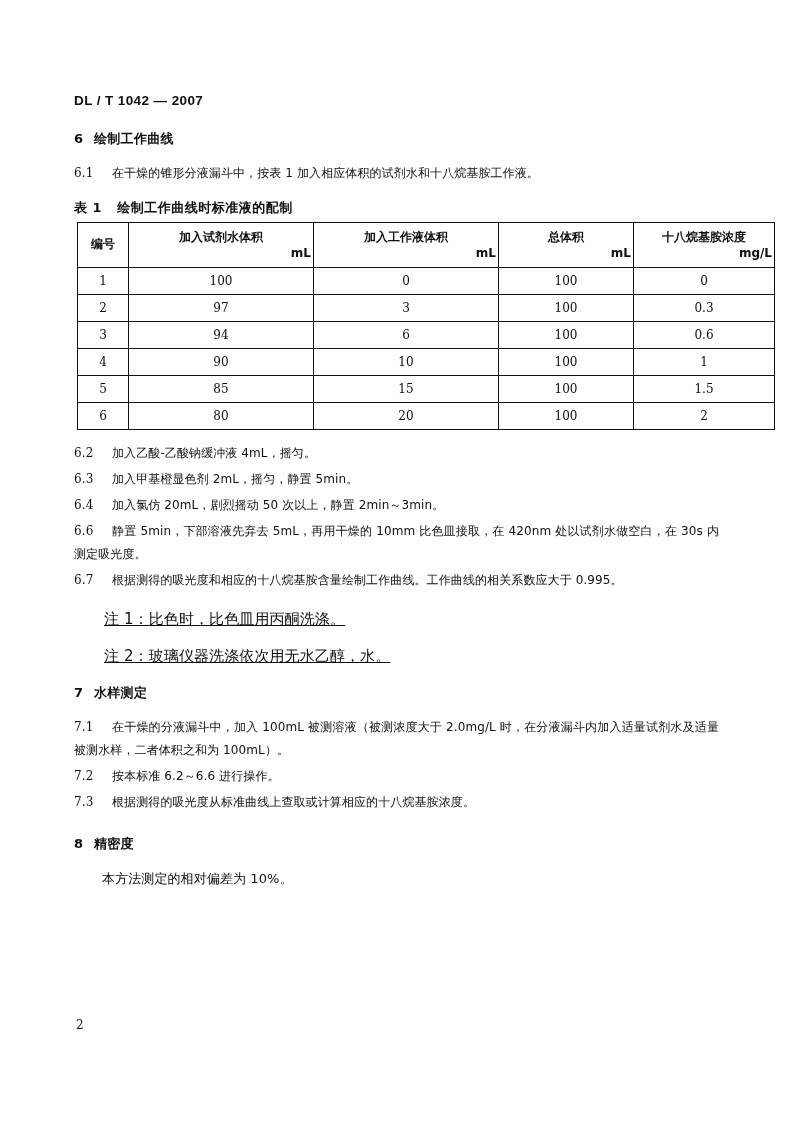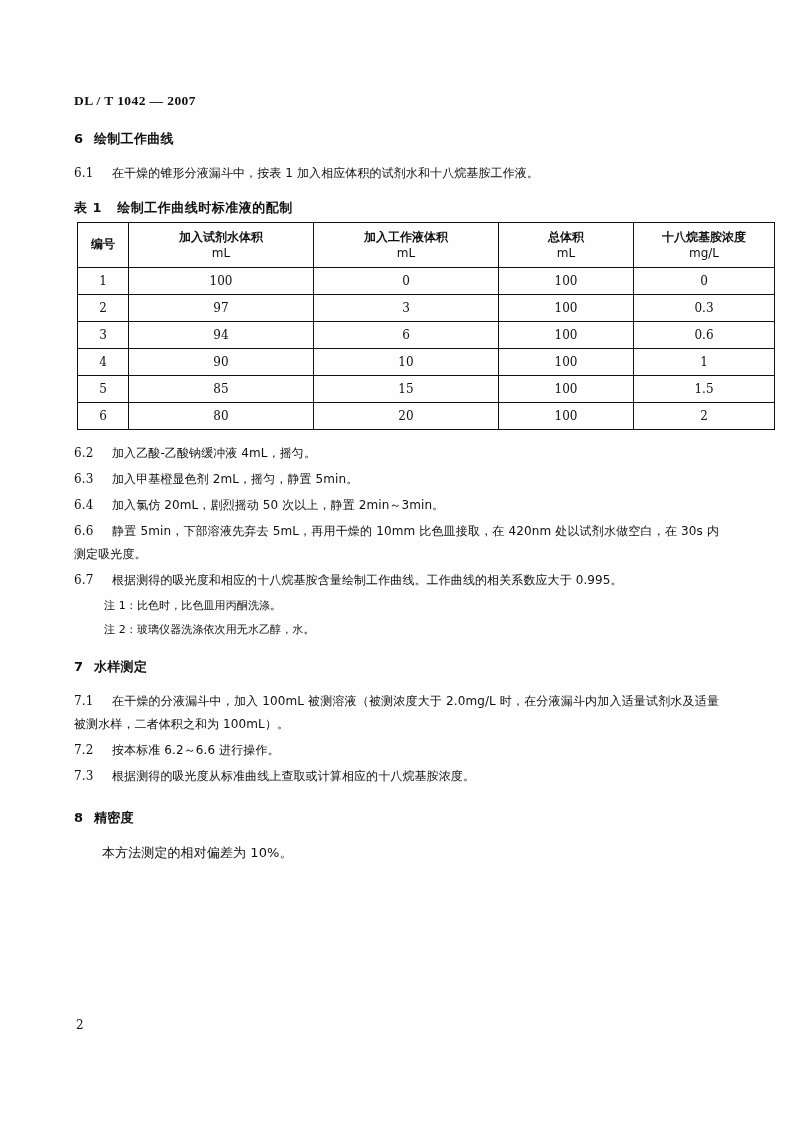--- a/index.html
+++ b/index.html
@@ -19,21 +19,21 @@
     position: absolute;
     left: 0; top: 0;
     width: 793px;
     height: 1122px;
     background: #fefefe;
   }
   .std-header {
     position: absolute;
     left: 74px;
     top: 93px;
-    font-family: Liberation Serif, serif;
+    font-family: Liberation Sans, sans-serif;
     font-weight: bold;
     font-size: 13.5px;
     letter-spacing: 0.4px;
     white-space: nowrap;
     text-align: center;
   }
   .content {
     position: absolute;
     left: 74px;
     top: 130px;
@@ -55,24 +55,25 @@
     margin: 0 0 3px 0;
     text-align: justify;
     letter-spacing: 0.1px;
   }
   .para .pnum {
     display: inline-block;
     min-width: 38px;
     font-family: "DejaVu Serif", "Liberation Serif", serif;
   }
   .note {
-    font-size: 11px;
+    font-size: 15px;
     line-height: 20px;
-    margin: 4px 0 0 30px;
+    margin: 17px 0 0 30px;
     letter-spacing: 0.1px;
+    text-decoration: underline;
   }
   .table-caption {
     text-align: left;
     font-size: 13px;
     font-weight: bold;
     margin: 14px 0 5px 0;
     letter-spacing: 0.5px;
   }
   table.std-table {
     border-collapse: collapse;
@@ -96,21 +97,21 @@
   table.std-table tbody td {
     height: 20px;
     font-family: "DejaVu Serif", "Liberation Serif", serif;
     font-size: 12px;
   }
   table.std-table thead th.c0 { width: 46px; font-family: Liberation Mono, monospace; }
   table.std-table thead th.c1 { width: 180px; }
   table.std-table thead th.c2 { width: 180px; }
   table.std-table thead th.c3 { width: 130px; }
   table.std-table thead th.c4 { width: 136px; }
-  .unit-line { display: block; font-weight: normal; }
+  .unit-line { display: block; font-weight: bold; text-align: right; }
   .sec-body-indent {
     font-size: 13px;
     line-height: 23px;
     margin: 10px 0 0 28px;
     letter-spacing: 0.1px;
   }
   .spacer-sm { height: 12px; }
   .spacer-md { height: 18px; }
   .page-num {
     position: absolute;

